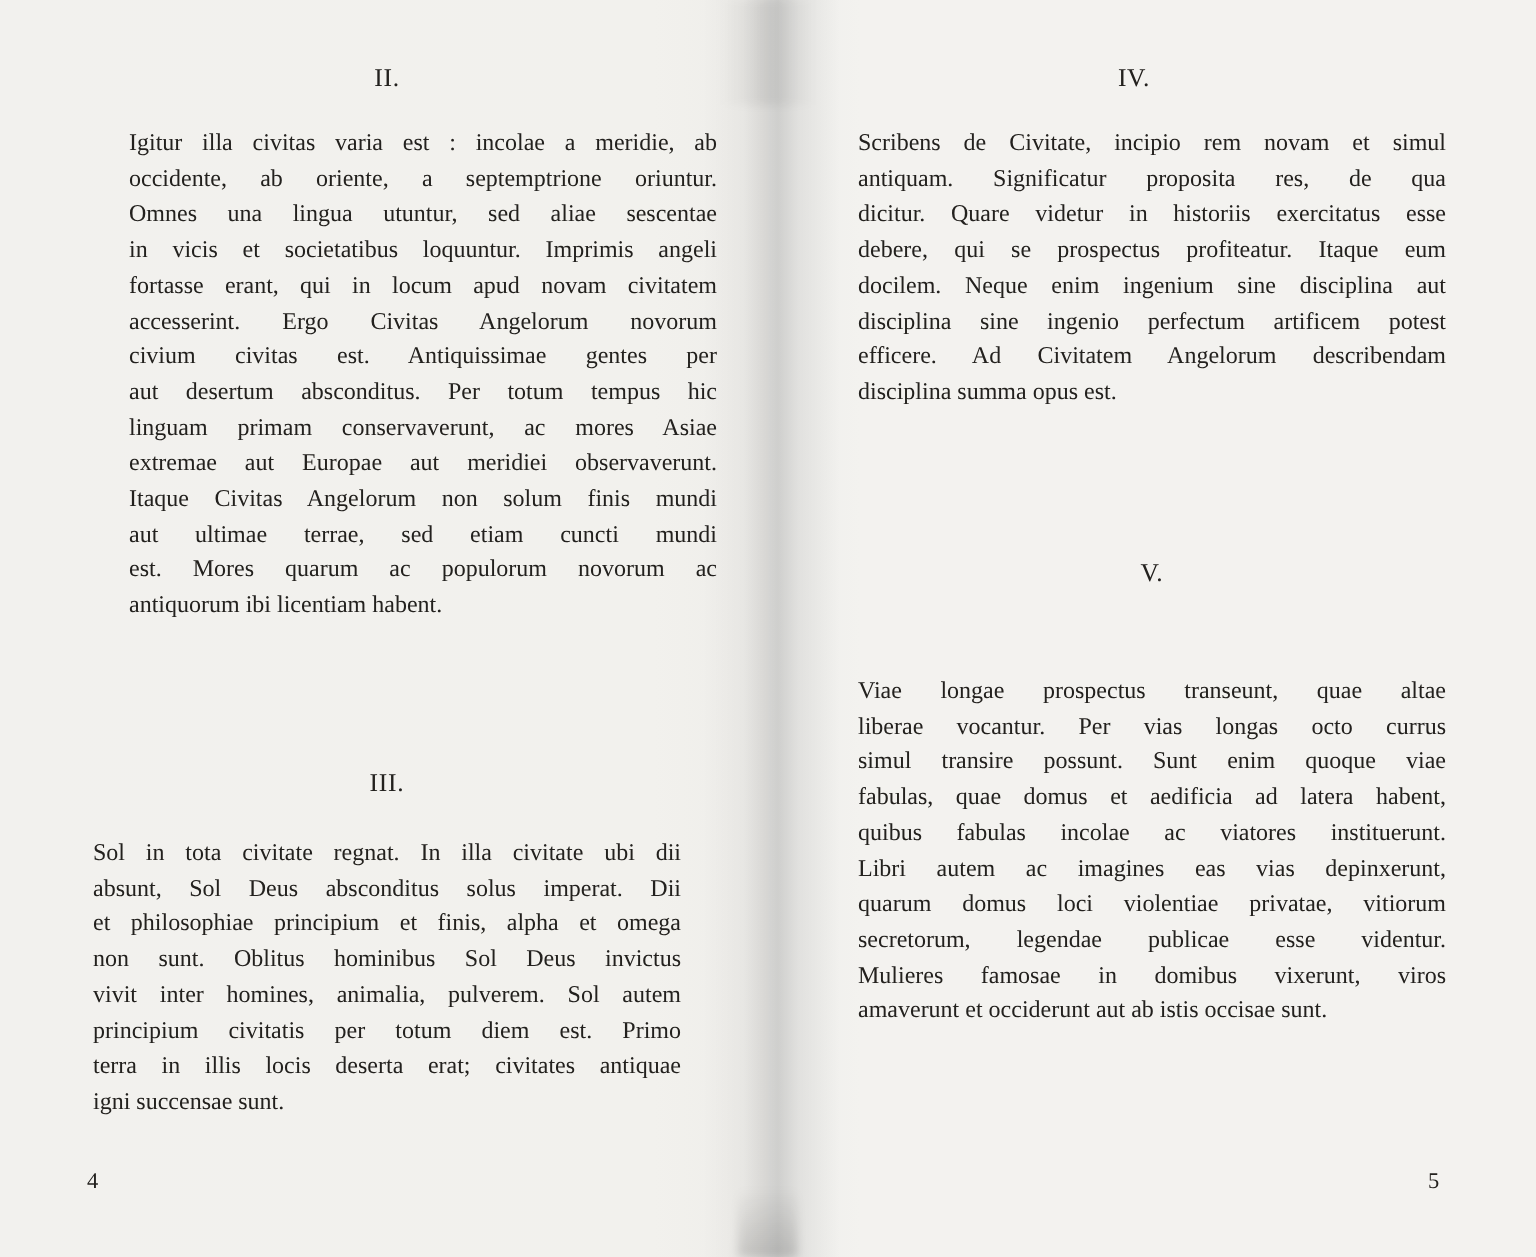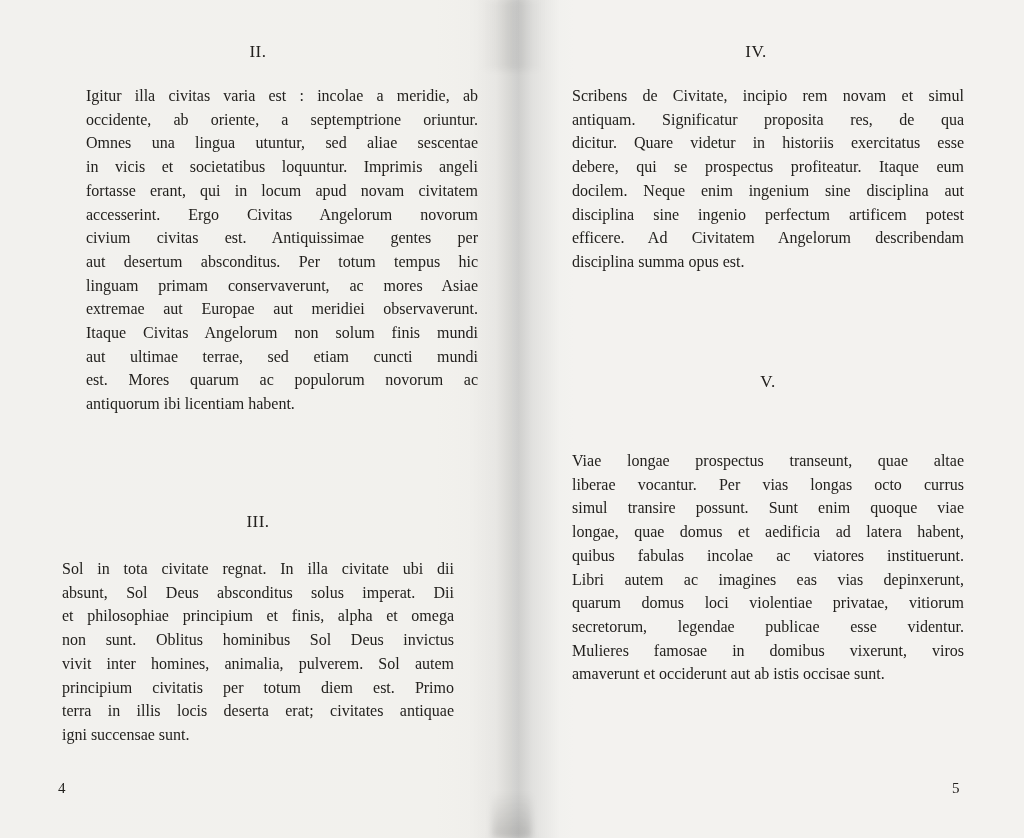--- a/index.html
+++ b/index.html
@@ -145,21 +145,21 @@
     <div class="tline">efficere. Ad Civitatem Angelorum describendam</div>
     <div class="tline tline-last">disciplina summa opus est.</div>
   </div>
 
 <div class="heading" style="left:572px; top:372px;">V.</div>
 
 <div class="para" style="left:572px; top:417px;margin-top:32px;">
     <div class="tline">Viae longae prospectus transeunt, quae altae</div>
     <div class="tline">liberae vocantur. Per vias longas octo currus</div>
     <div class="tline">simul transire possunt. Sunt enim quoque viae</div>
-    <div class="tline">longae, quae domus et aedificia ad latera habent,</div>
+    <div class="tline">fabulas, quae domus et aedificia ad latera habent,</div>
     <div class="tline">quibus fabulas incolae ac viatores instituerunt.</div>
     <div class="tline">Libri autem ac imagines eas vias depinxerunt,</div>
     <div class="tline">quarum domus loci violentiae privatae, vitiorum</div>
     <div class="tline">secretorum, legendae publicae esse videntur.</div>
     <div class="tline">Mulieres famosae in domibus vixerunt, viros</div>
     <div class="tline tline-last">amaverunt et occiderunt aut ab istis occisae sunt.</div>
   </div>
 
 <div class="page-number" style="left:952px; top:780px;">5</div>
 

